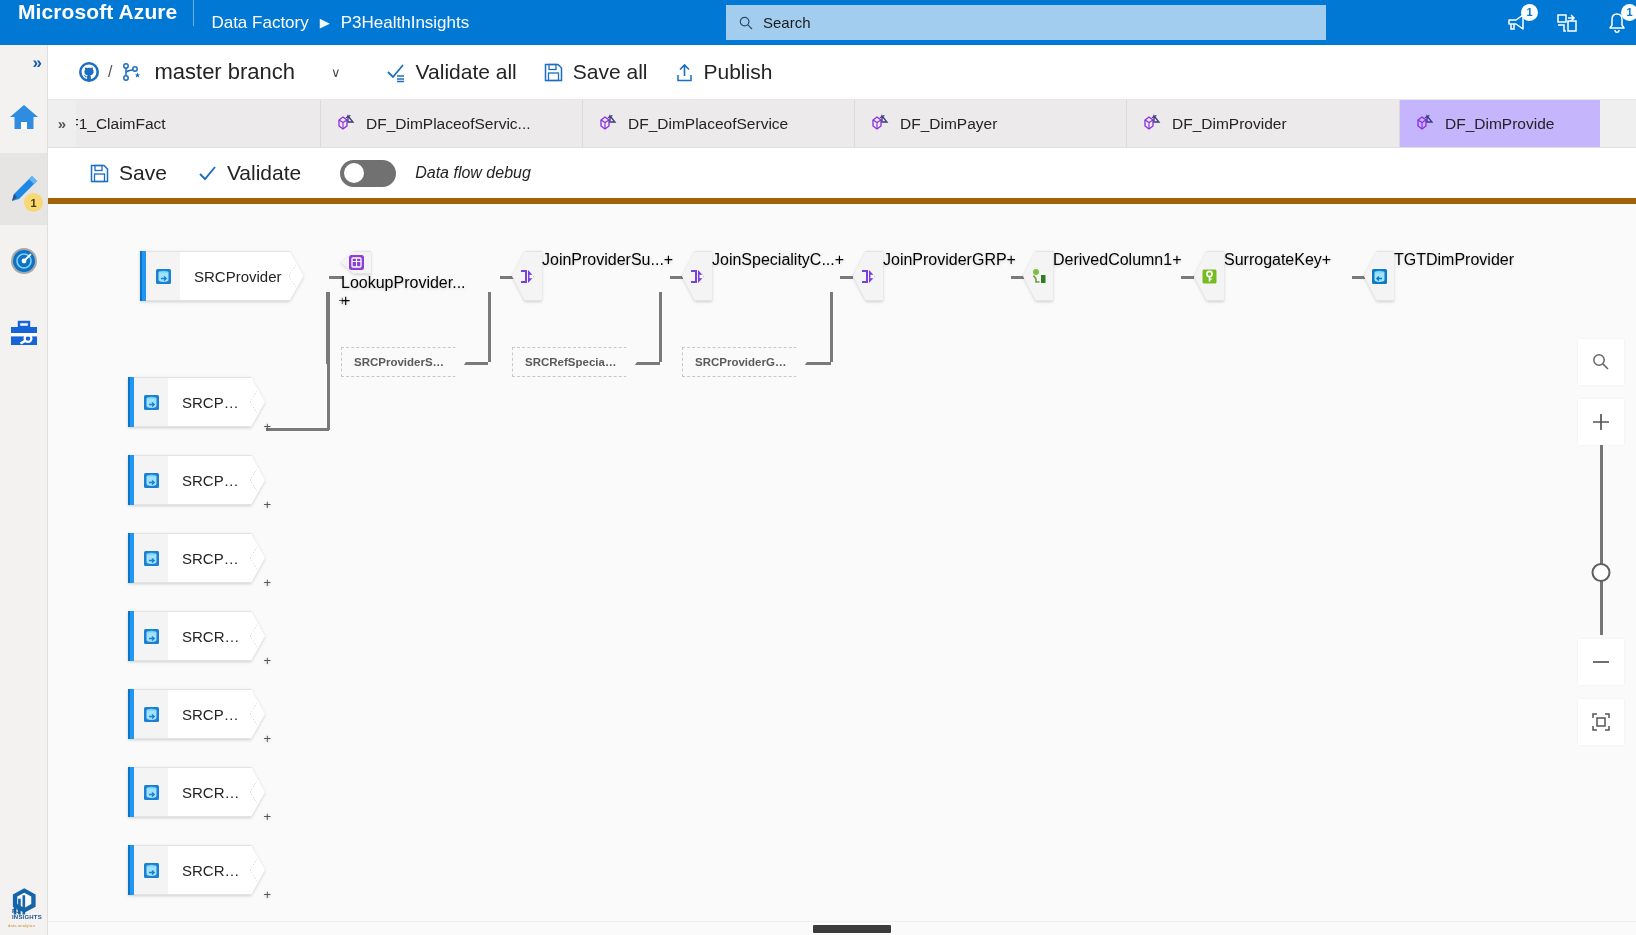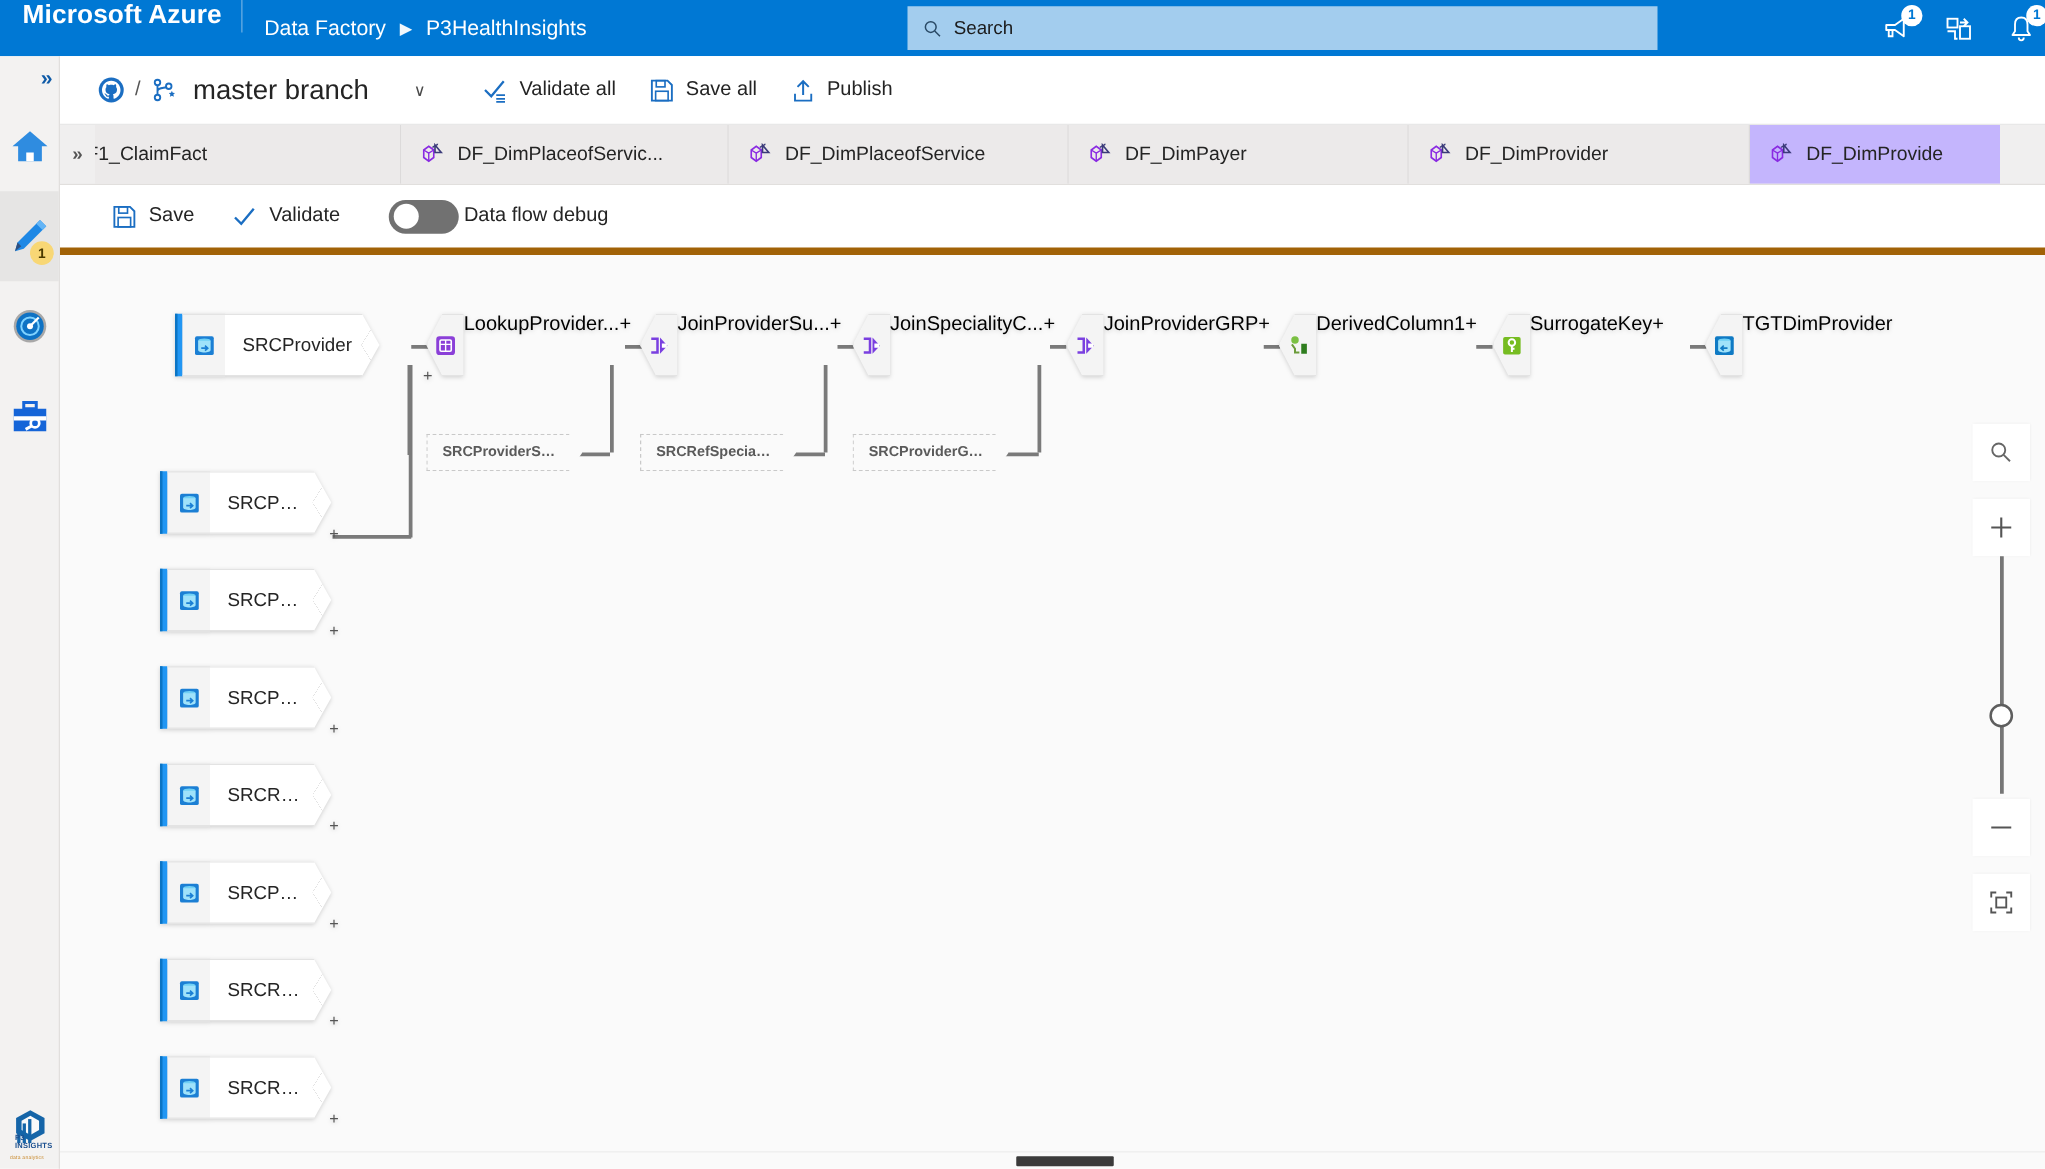--- a/index.html
+++ b/index.html
@@ -114,21 +114,21 @@
   .git-slash { color: #555; font-size: 16px; }
   .branch-name {
     font-size: 22px; color: #242424; margin-left: 4px; white-space: nowrap;
   }
   .branch-chev {
     margin-left: 36px; color: #4a4a4a; font-size: 13px; cursor: pointer;
     user-select: none;
   }
   .tb-btn {
     display: flex; align-items: center; gap: 9px;
-    font-size: 16px; color: #242424; cursor: pointer;
+    font-size: 21px; color: #242424; cursor: pointer;
     padding: 0 13px; height: 40px; white-space: nowrap;
   }
   .tb-btn svg { width: 21px; height: 21px; display: block; flex: none; }
   .git-gap { width: 32px; }
 
   
   .tabs {
     position: absolute; left: 0; top: 55px;
     width: 1588px; height: 48px;
     background: #f0efef;
@@ -167,21 +167,21 @@
   .toggle {
     width: 56px; height: 27px; border-radius: 14px;
     background: #717171; position: relative; cursor: pointer;
     margin-left: 22px; flex: none;
   }
   .toggle .knob {
     position: absolute; top: 3.5px; left: 4px;
     width: 20px; height: 20px; border-radius: 10px; background: #ffffff;
   }
   .toggle-label {
-    font-size: 16px; color: #242424; white-space: nowrap;
+    font-size: 16px; color: #242424; margin-left: 15px; white-space: nowrap; font-style: italic;
   }
 
   
   .canvas {
     position: absolute; left: 0; top: 159px;
     width: 1588px; height: 722px;
     background: #fafafa;
     overflow: hidden;
   }
 
@@ -550,21 +550,21 @@
           <path d="M5.5 6.5 L5.5 14 C5.5 15.1 7.7 16 10.5 16 C13.3 16 15.5 15.1 15.5 14 L15.5 6.5" fill="#9fe2fa"></path>
           <path d="M8 12.5 L13 12.5 M11 10.5 L13.2 12.5 L11 14.5" stroke="#1b7fd4" stroke-width="1.3" fill="none"></path>
         </svg>
       </div>
       <div class="body">
         <span class="label">SRCProvider</span>
       </div>
       <span class="plus">+</span>
     </div>
 
-    <div class="tnode" style="left:293px;top:47px;width:160px;">
+    <div class="tnode" style="left:293px;top:47px;width:160px;flex-direction:column;">
       <div class="notch">
         <svg viewBox="0 0 21 21">
           <rect x="3" y="3" width="15" height="15" rx="2.5" fill="#8b3fd8"></rect>
           <rect x="6" y="6" width="9" height="9" rx="1" fill="none" stroke="#ffffff" stroke-width="1.3"></rect>
           <path d="M6 9.5 L15 9.5 M10.5 6 L10.5 15" stroke="#ffffff" stroke-width="1.1"></path>
         </svg>
       </div>
       <div class="body">
         <span class="label">LookupProvider...</span>
       </div>

